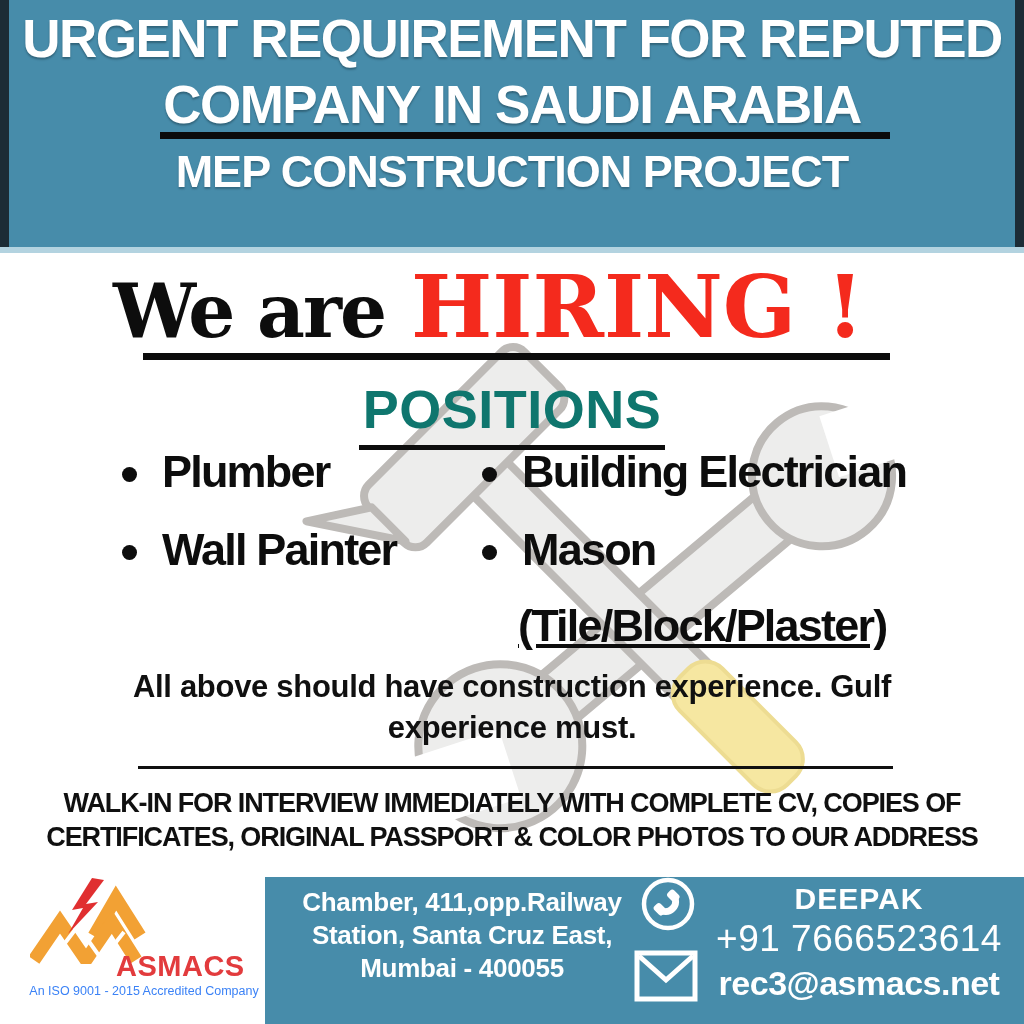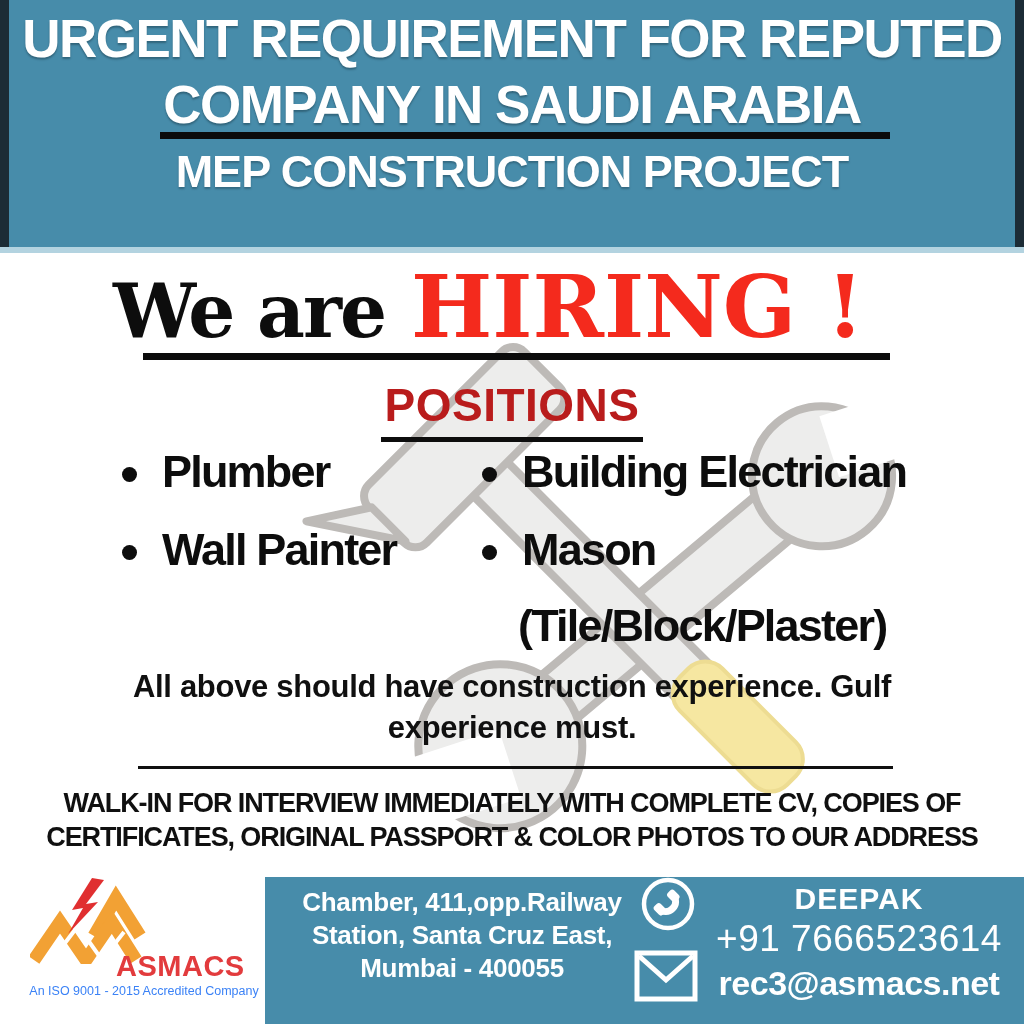--- a/index.html
+++ b/index.html
@@ -28,28 +28,28 @@
 
   
   .hiring-row{top:256px;left:0;width:977px;display:flex;justify-content:center;
               align-items:baseline;gap:26px;font-family:"DejaVu Serif",serif;}
   .we-are{font-size:74px;font-weight:bold;color:#0d0d0d;letter-spacing:-2px;}
   .hiring{font-size:86px;font-weight:bold;color:#f42a1d;letter-spacing:0;}
   .hiring-underline{left:143px;top:353px;width:747px;height:7px;background:#0b0b0b;}
 
   
   .pos-head-wrap{top:378px;}
-  .pos-head{display:inline-block;font-size:46px;font-weight:bold;color:#b91c1c;
+  .pos-head{display:inline-block;font-size:54px;font-weight:bold;color:#0f766e;
             letter-spacing:.5px;border-bottom:5px solid #0d0d0d;padding:0 4px 5px 4px;}
   .pos-item{display:flex;align-items:center;gap:25px;}
   .dot{width:15px;height:15px;border-radius:50%;background:#0d0d0d;flex:0 0 auto;margin-top:4px;}
   .pos-label{font-size:45px;font-weight:bold;color:#0d0d0d;letter-spacing:-1.8px;}
   .p1{left:122px;top:446px;} .p2{left:482px;top:446px;align-items:center;}
   .p3{left:122px;top:524px;} .p4{left:482px;top:524px;text-align:right;}
-  .mason-detail{left:518px;top:600px;font-size:45px;font-weight:bold;color:#0d0d0d;letter-spacing:-1.8px;}
+  .mason-detail{left:518px;top:600px;font-size:45px;font-weight:bold;color:#0d0d0d;letter-spacing:-1.8px;text-decoration:underline;}
 
   
   .exp-note{top:666px;font-size:31px;font-weight:bold;color:#101010;line-height:41px;letter-spacing:-.3px;}
   .divider{left:138px;top:766px;width:755px;height:3px;background:#101010;}
   .notice{top:786px;font-size:27px;font-weight:bold;color:#101010;line-height:34px;letter-spacing:-1.1px;}
 
   
   .footer-teal{left:265px;top:877px;width:759px;height:147px;background:#478caa;}
   .addr{left:282px;top:886px;width:360px;text-align:center;font-size:26px;font-weight:bold;
         color:#ffffff;line-height:33px;letter-spacing:-.3px;}

